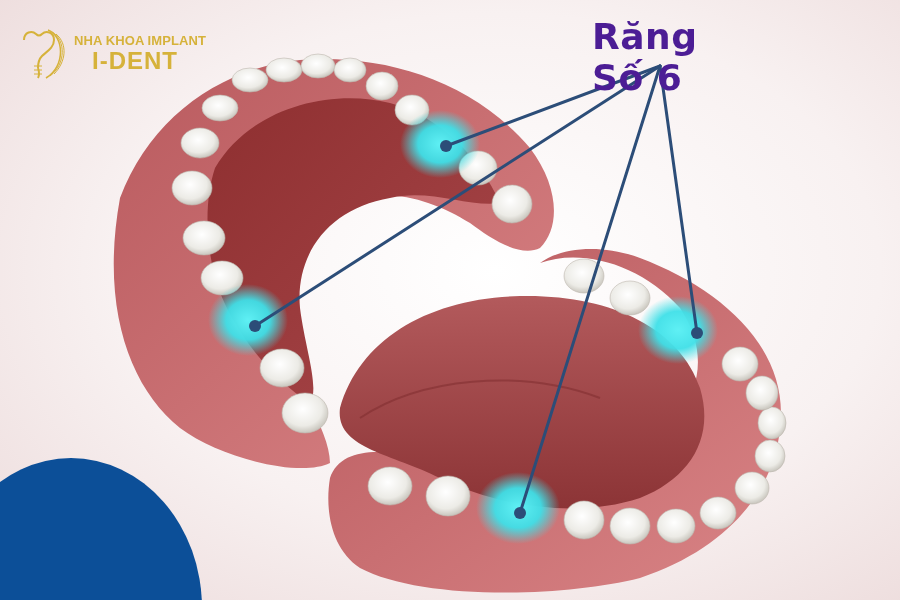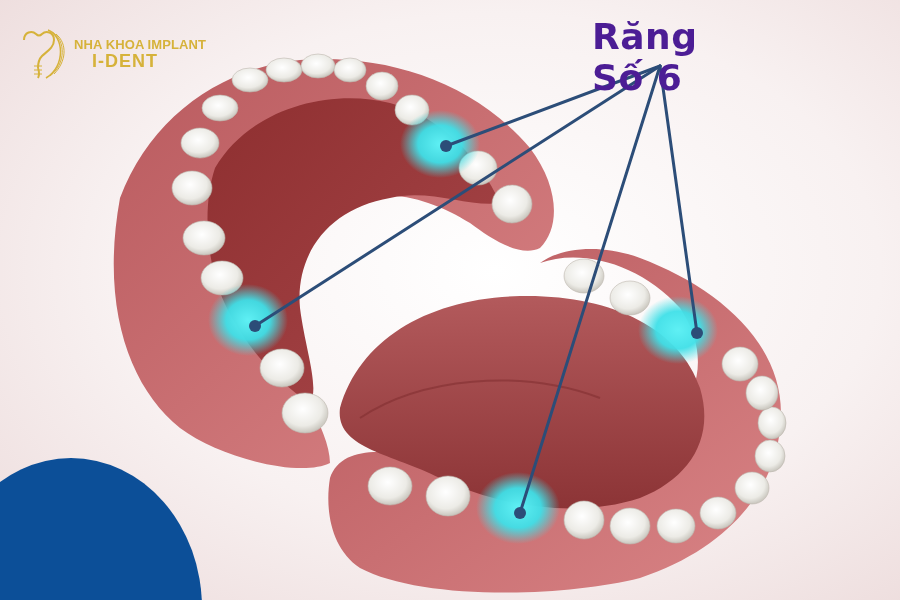--- a/index.html
+++ b/index.html
@@ -4,21 +4,21 @@
 <style>
   html,body{margin:0;padding:0;}
   body{width:900px;height:600px;overflow:hidden;position:relative;
        background:radial-gradient(ellipse at 55% 45%, #ffffff 0%, #f8f1f1 55%, #ecdada 100%);
        font-family:"DejaVu Sans", sans-serif;}
   .stage{position:absolute;left:0;top:8px;width:757px;height:600px;}
   .logo{position:absolute;left:16px;top:18px;display:flex;align-items:center;}
   .logo-mark{width:52px;height:56px;}
   .logo-text{margin-left:6px;display:flex;flex-direction:column;}
   .logo-line1{font-family:"Liberation Sans",sans-serif;font-weight:bold;font-size:13px;color:#d6b23a;letter-spacing:0.1px;}
-  .logo-line2{font-family:"Liberation Sans",sans-serif;font-weight:bold;font-size:18px;color:#d6b23a;letter-spacing:1px;margin-left:18px;margin-top:-1px;}
+  .logo-line2{font-family:"Liberation Sans",sans-serif;font-weight:bold;font-size:24px;color:#d6b23a;letter-spacing:1px;margin-left:18px;margin-top:-1px;}
   .title{position:absolute;left:592px;top:8px;font-family:"DejaVu Sans",sans-serif;font-weight:bold;font-size:36px;color:#4c1d95;letter-spacing:0.5px;}
   .blob{position:absolute;left:-60px;top:450px;width:262px;height:300px;border-radius:50%;background:#0c4f98;}
   svg.art{position:absolute;left:0;top:0;}
 </style>
 </head>
 <body>
 
 <div class="stage">
 
   <svg class="art" width="900" height="600" viewBox="0 0 900 600">

